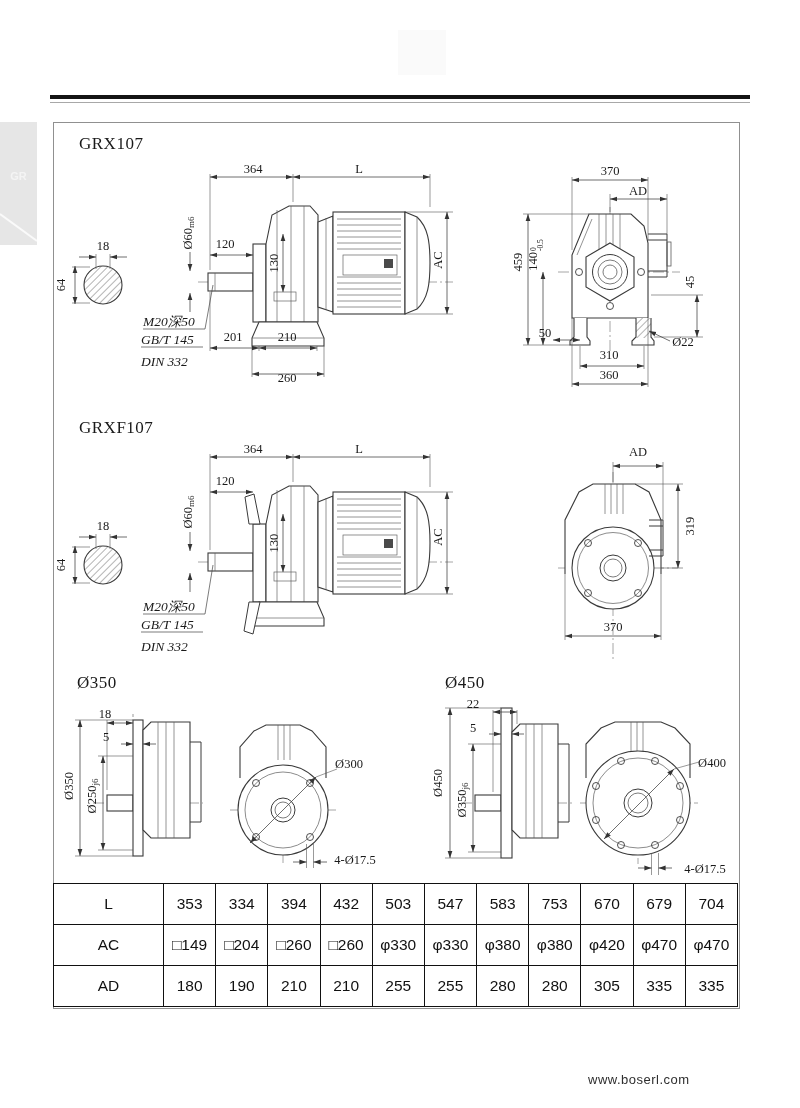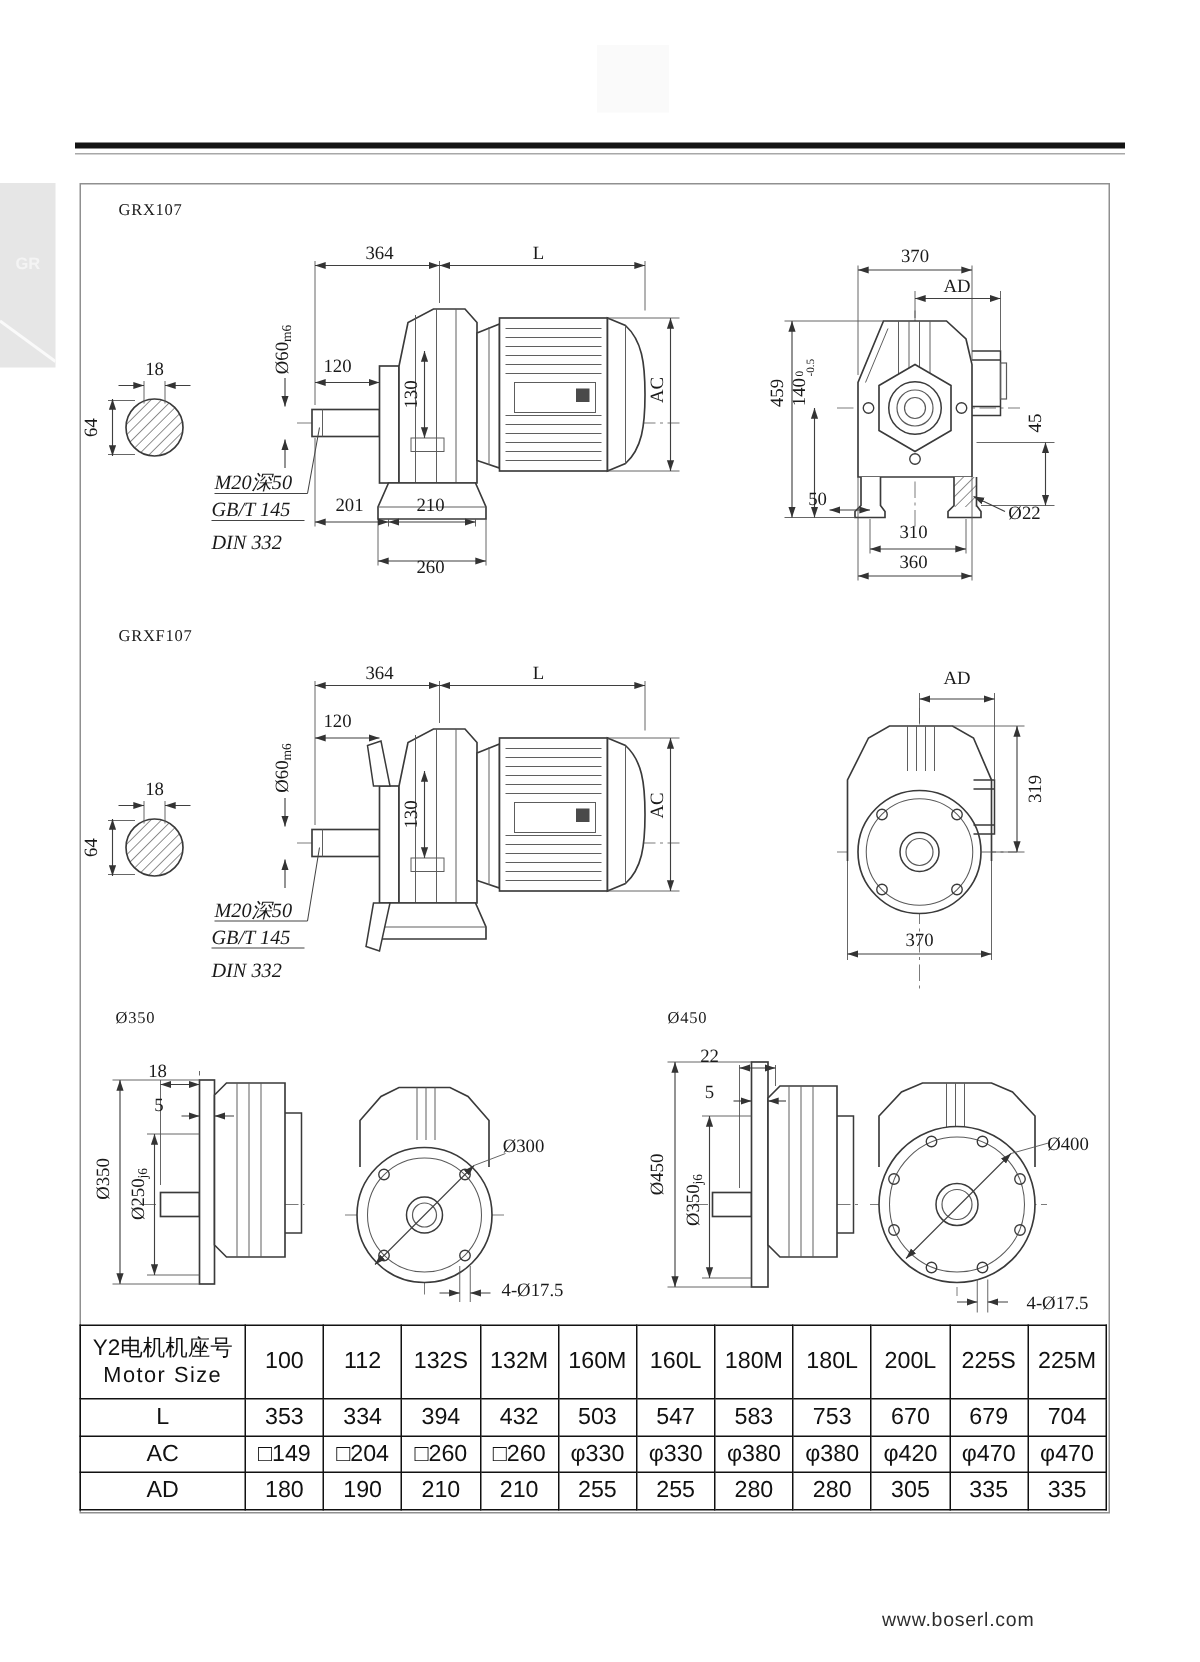--- a/index.html
+++ b/index.html
@@ -7,21 +7,21 @@
         font-family:"Liberation Serif", serif;color:#1a1a1a;}
   .faint-box{position:absolute;left:398px;top:30px;width:48px;height:45px;background:#fafafa;}
   .rule-thick{position:absolute;left:50px;top:95px;width:700px;height:4px;background:#141414;}
   .rule-thin{position:absolute;left:50px;top:102px;width:700px;height:1px;background:#a8a8a8;}
   .gr-tab{position:absolute;left:0;top:122px;width:37px;height:123px;background:#e6e6e6;}
   .gr-tab .lbl{position:absolute;left:0;top:48px;width:100%;text-align:center;
         font-family:"Liberation Sans",sans-serif;font-size:11px;font-weight:bold;color:#f4f4f4;}
   .content{position:absolute;left:53px;top:122px;width:685px;height:885px;border:1px solid #909090;}
   .overlay{position:absolute;left:53px;top:122px;width:685px;height:885px;}
   svg.art{position:absolute;left:0;top:0;}
-  .ttl{position:absolute;font-size:11px;letter-spacing:0.5px;white-space:nowrap;}
+  .ttl{position:absolute;font-size:17px;letter-spacing:0.5px;white-space:nowrap;}
   .dim{position:absolute;font-size:12.5px;white-space:nowrap;transform:translate(-50%,-50%);line-height:1;}
   .dim.v{transform:translate(-50%,-50%) rotate(-90deg);}
   .note{position:absolute;font-size:13.5px;white-space:nowrap;line-height:1;font-style:italic;}
   .sb{font-size:9px;vertical-align:-2px;}
   .tol{display:inline-flex;flex-direction:column;font-size:7.5px;line-height:7px;margin-left:1px;vertical-align:1px;}
   .spec{position:absolute;left:0;top:761px;width:685px;height:124px;border-collapse:collapse;table-layout:fixed;
         font-family:"Liberation Sans",sans-serif;}
   .spec td{border:1.6px solid #111;text-align:center;vertical-align:middle;padding:0;
         font-size:15.5px;color:#111;overflow:hidden;}
   .spec td.hd{font-size:15px;}
@@ -318,37 +318,20 @@
     <span class="dim v" style="left:385px;top:661px">Ø450</span>
     <span class="dim v" style="left:410px;top:678px"><span>Ø350</span><span class="sb">j6</span></span>
     <span class="dim" style="left:659px;top:641px">Ø400</span>
     <span class="dim" style="left:652px;top:747px">4-Ø17.5</span>
 
     <table class="spec">
       <colgroup>
           <col style="width:110px">
         </colgroup>
       <tbody>
-          <tr>
-        <td class="hd">
-          <div class="cn">Y2电机机座号</div>
-          <div class="en">Motor Size</div>
-        </td>
-        <td>100</td>
-        <td>112</td>
-        <td>132S</td>
-        <td>132M</td>
-        <td>160M</td>
-        <td>160L</td>
-        <td>180M</td>
-        <td>180L</td>
-        <td>200L</td>
-        <td>225S</td>
-        <td>225M</td>
-      </tr>
       <tr>
         <td>L</td>
         <td>353</td>
         <td>334</td>
         <td>394</td>
         <td>432</td>
         <td>503</td>
         <td>547</td>
         <td>583</td>
         <td>753</td>

